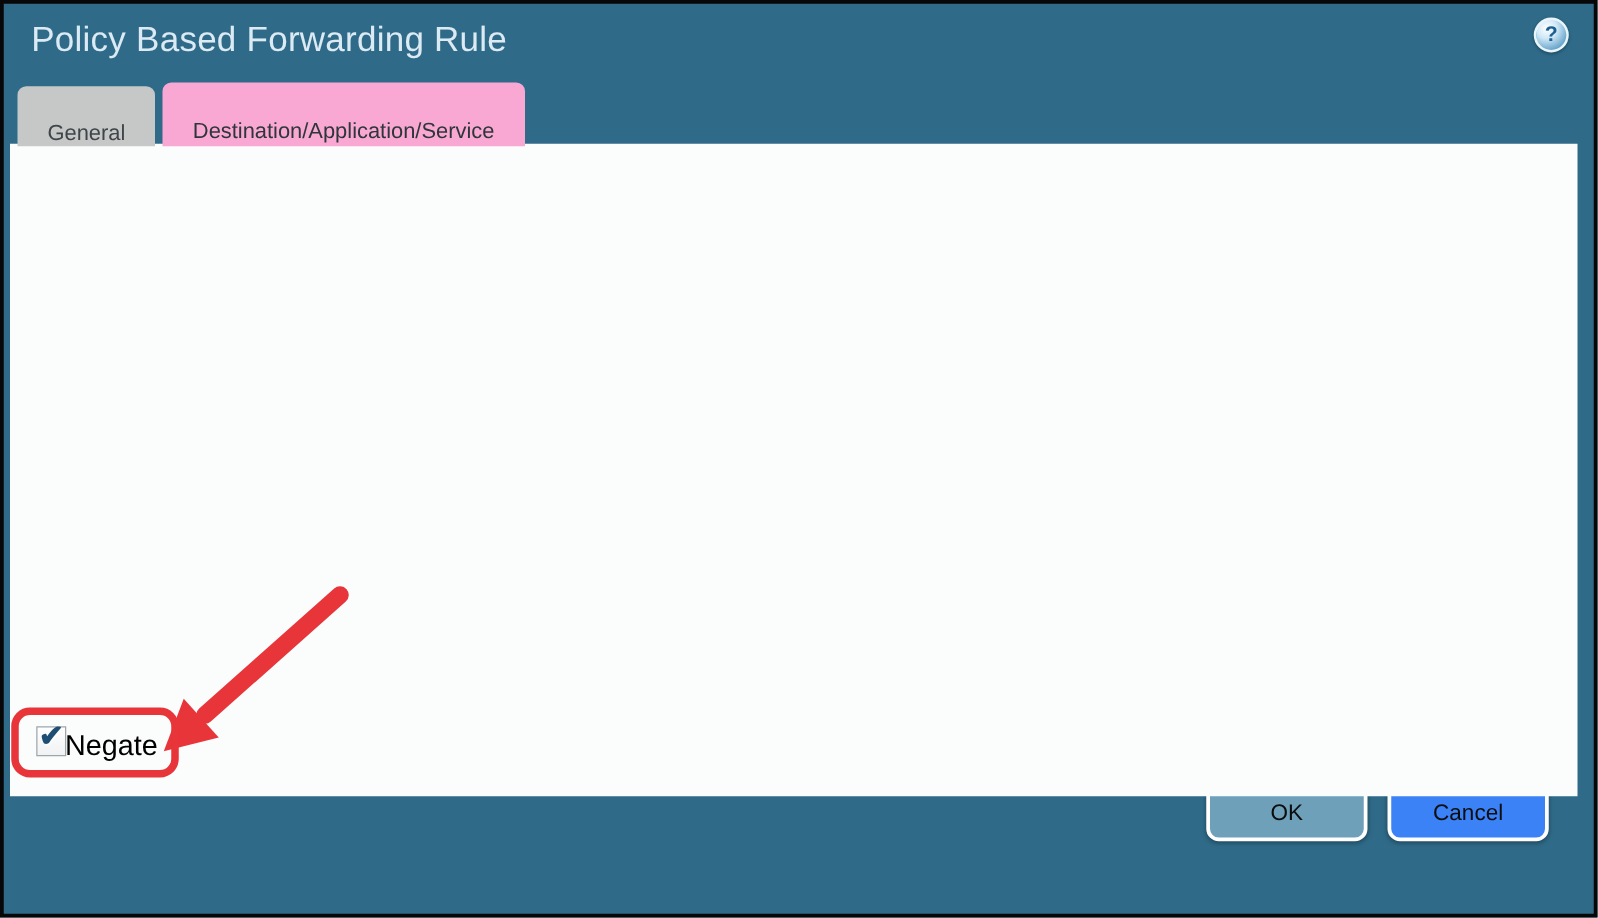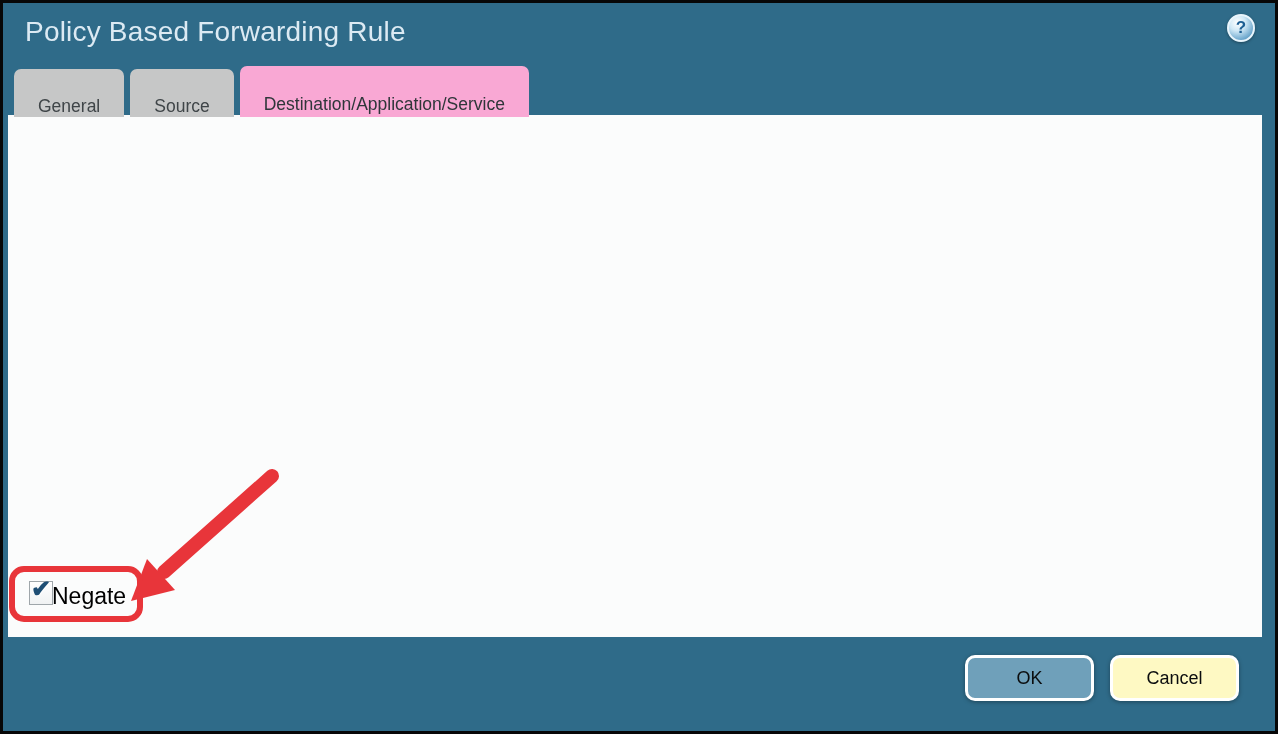--- a/index.html
+++ b/index.html
@@ -104,36 +104,35 @@
   .negate-label { position:absolute; left:52px; top:583px; font-size:23px; color:#000000; z-index:42; }
   .negate-cb { position:absolute; left:29px; top:581px; z-index:42; }
   .annotation-box {
     position:absolute; left:9px; top:566px; width:134px; height:56px;
     border:6px solid #E8353A; border-radius:15px; z-index:41; pointer-events:none;
   }
   .annotation-arrow { position:absolute; inset:0; z-index:40; pointer-events:none; }
 
   
   .dlg-btn {
-    position:absolute; top:655px; width:129px; height:46px; border:3px solid #FFFFFF; border-radius:10px;
+    position:absolute; top:627px; width:129px; height:46px; border:3px solid #FFFFFF; border-radius:10px;
     font-size:18px; color:#0B0D0E; display:flex; align-items:center; justify-content:center;
     cursor:pointer; box-shadow:0 1px 4px rgba(0,0,0,.35); font-family:"Liberation Sans", sans-serif;
   }
   .btn-ok { left:965px; background:#6FA0BA; }
-  .btn-cancel { left:1110px; background:#fef9c3; }
+  .btn-cancel { left:1110px; background:#3b82f6; }
 </style>
 </head>
 <body>
 
 <div class="title">Policy Based Forwarding Rule</div>
 <div class="help">?</div>
 
 <div class="tabs">
   <div class="tab">General</div>
-  <div class="tab">Source</div>
   <div class="tab active">Destination/Application/Service</div>
 </div>
 
 <div class="content"></div>
 
 <div class="panel p1">
   <div class="panel-header">
     <span class="cb cb-lg"></span>
     <span>Any</span>
   </div>

